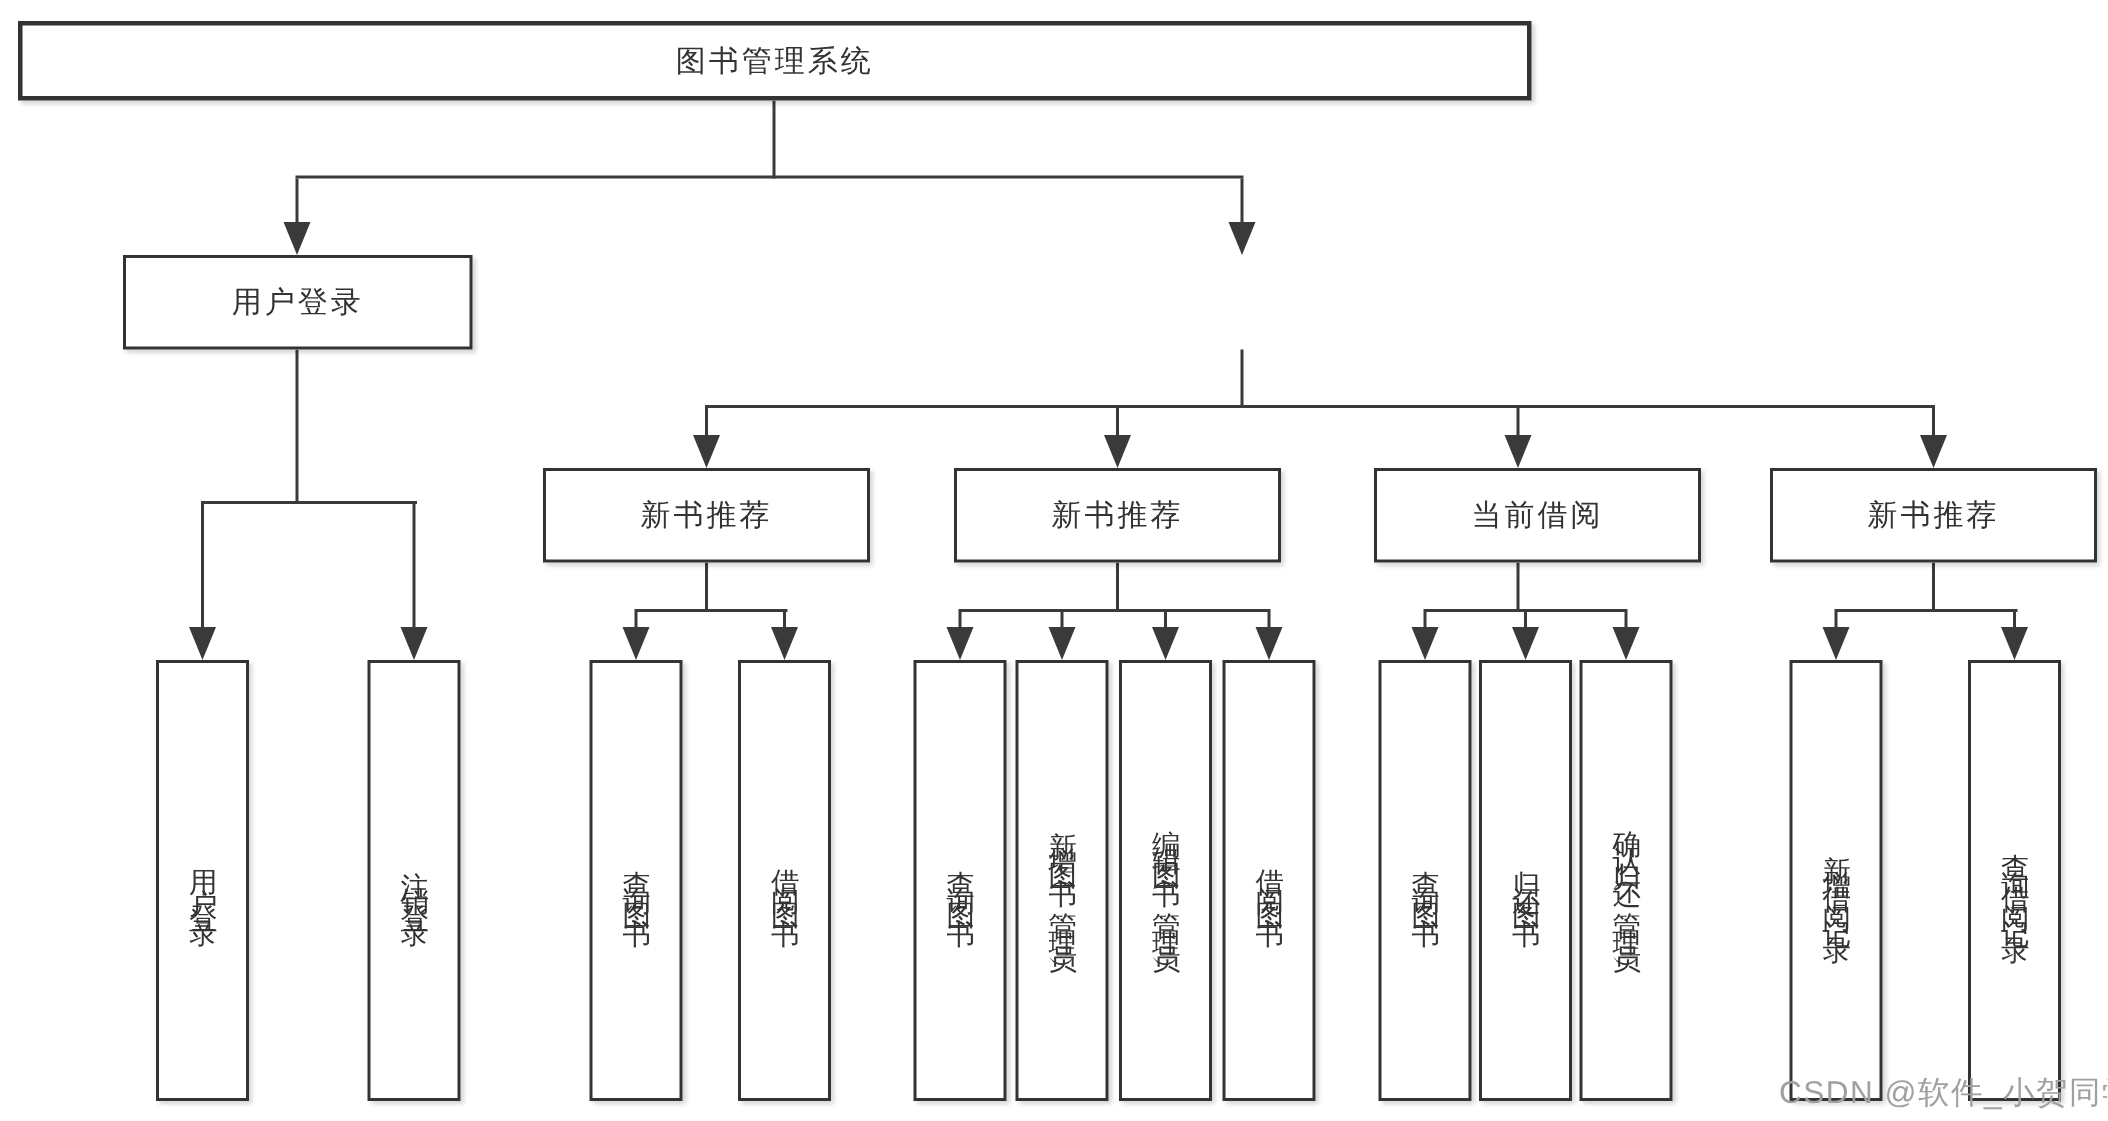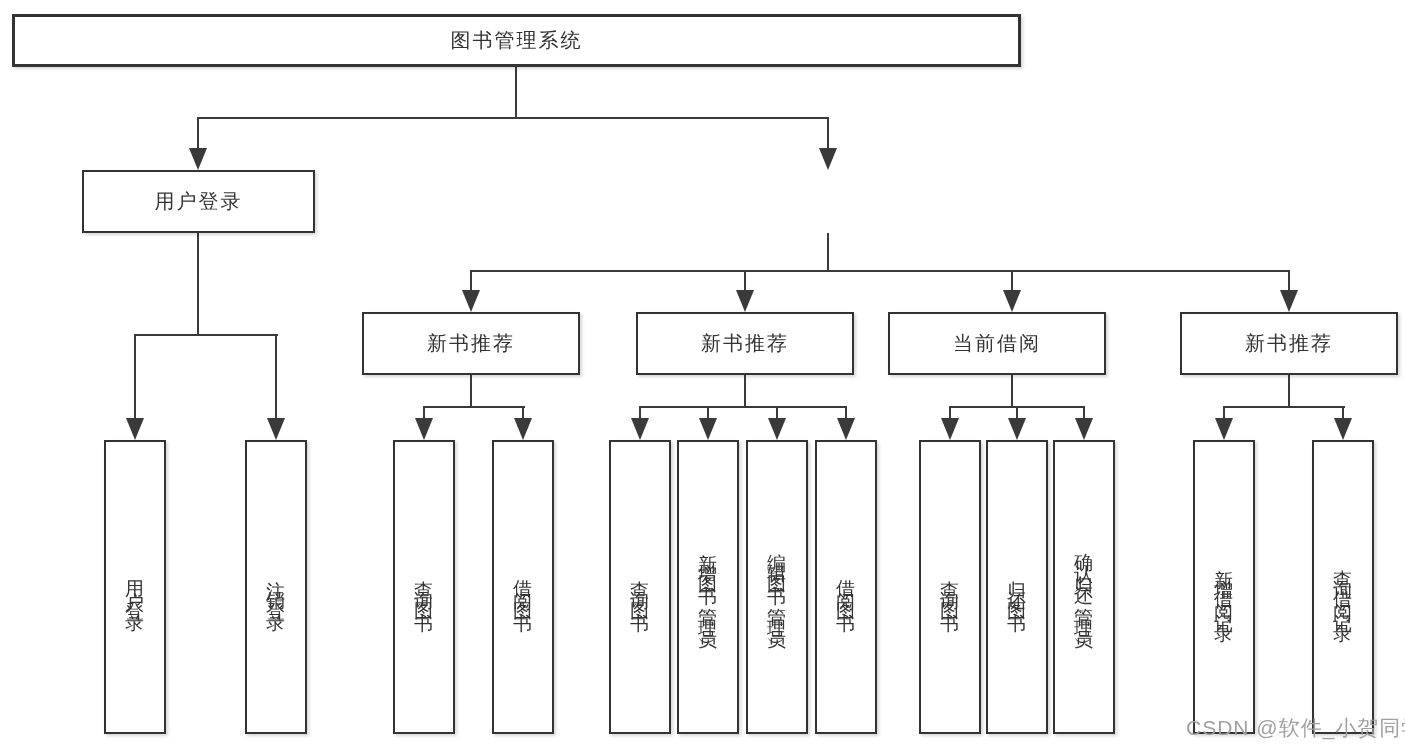--- a/index.html
+++ b/index.html
@@ -85,21 +85,21 @@
   <div class="vl" style="left:744px;  top:272px; height:20px;"></div>
   <div class="vl" style="left:1011px; top:272px; height:20px;"></div>
   <div class="vl" style="left:1288px; top:272px; height:20px;"></div>
   <div class="ah" style="left:462px;  top:290px;"></div>
   <div class="ah" style="left:736px;  top:290px;"></div>
   <div class="ah" style="left:1003px; top:290px;"></div>
   <div class="ah" style="left:1280px; top:290px;"></div>
 
   <div class="box" style="left:362px;  top:312px; width:218px; height:63px;text-align:center;">新书推荐</div>
   <div class="box" style="left:636px;  top:312px; width:218px; height:63px;">新书推荐</div>
-  <div class="box" style="left:888px;  top:312px; width:218px; height:63px;">当前借阅</div>
+  <div class="box" style="left:916px;  top:312px; width:218px; height:63px;">当前借阅</div>
   <div class="box" style="left:1180px; top:312px; width:218px; height:63px;">新书推荐</div>
 
   <div class="vl" style="left:470px; top:375px; height:33px;"></div>
   <div class="hl" style="left:423px; top:406px; width:102px;"></div>
   <div class="vl" style="left:423px; top:408px; height:12px;"></div>
   <div class="vl" style="left:522px; top:408px; height:12px;"></div>
   <div class="ah" style="left:415px; top:418px;"></div>
   <div class="ah" style="left:514px; top:418px;"></div>
 
   <div class="vl" style="left:744px; top:375px; height:33px;"></div>

